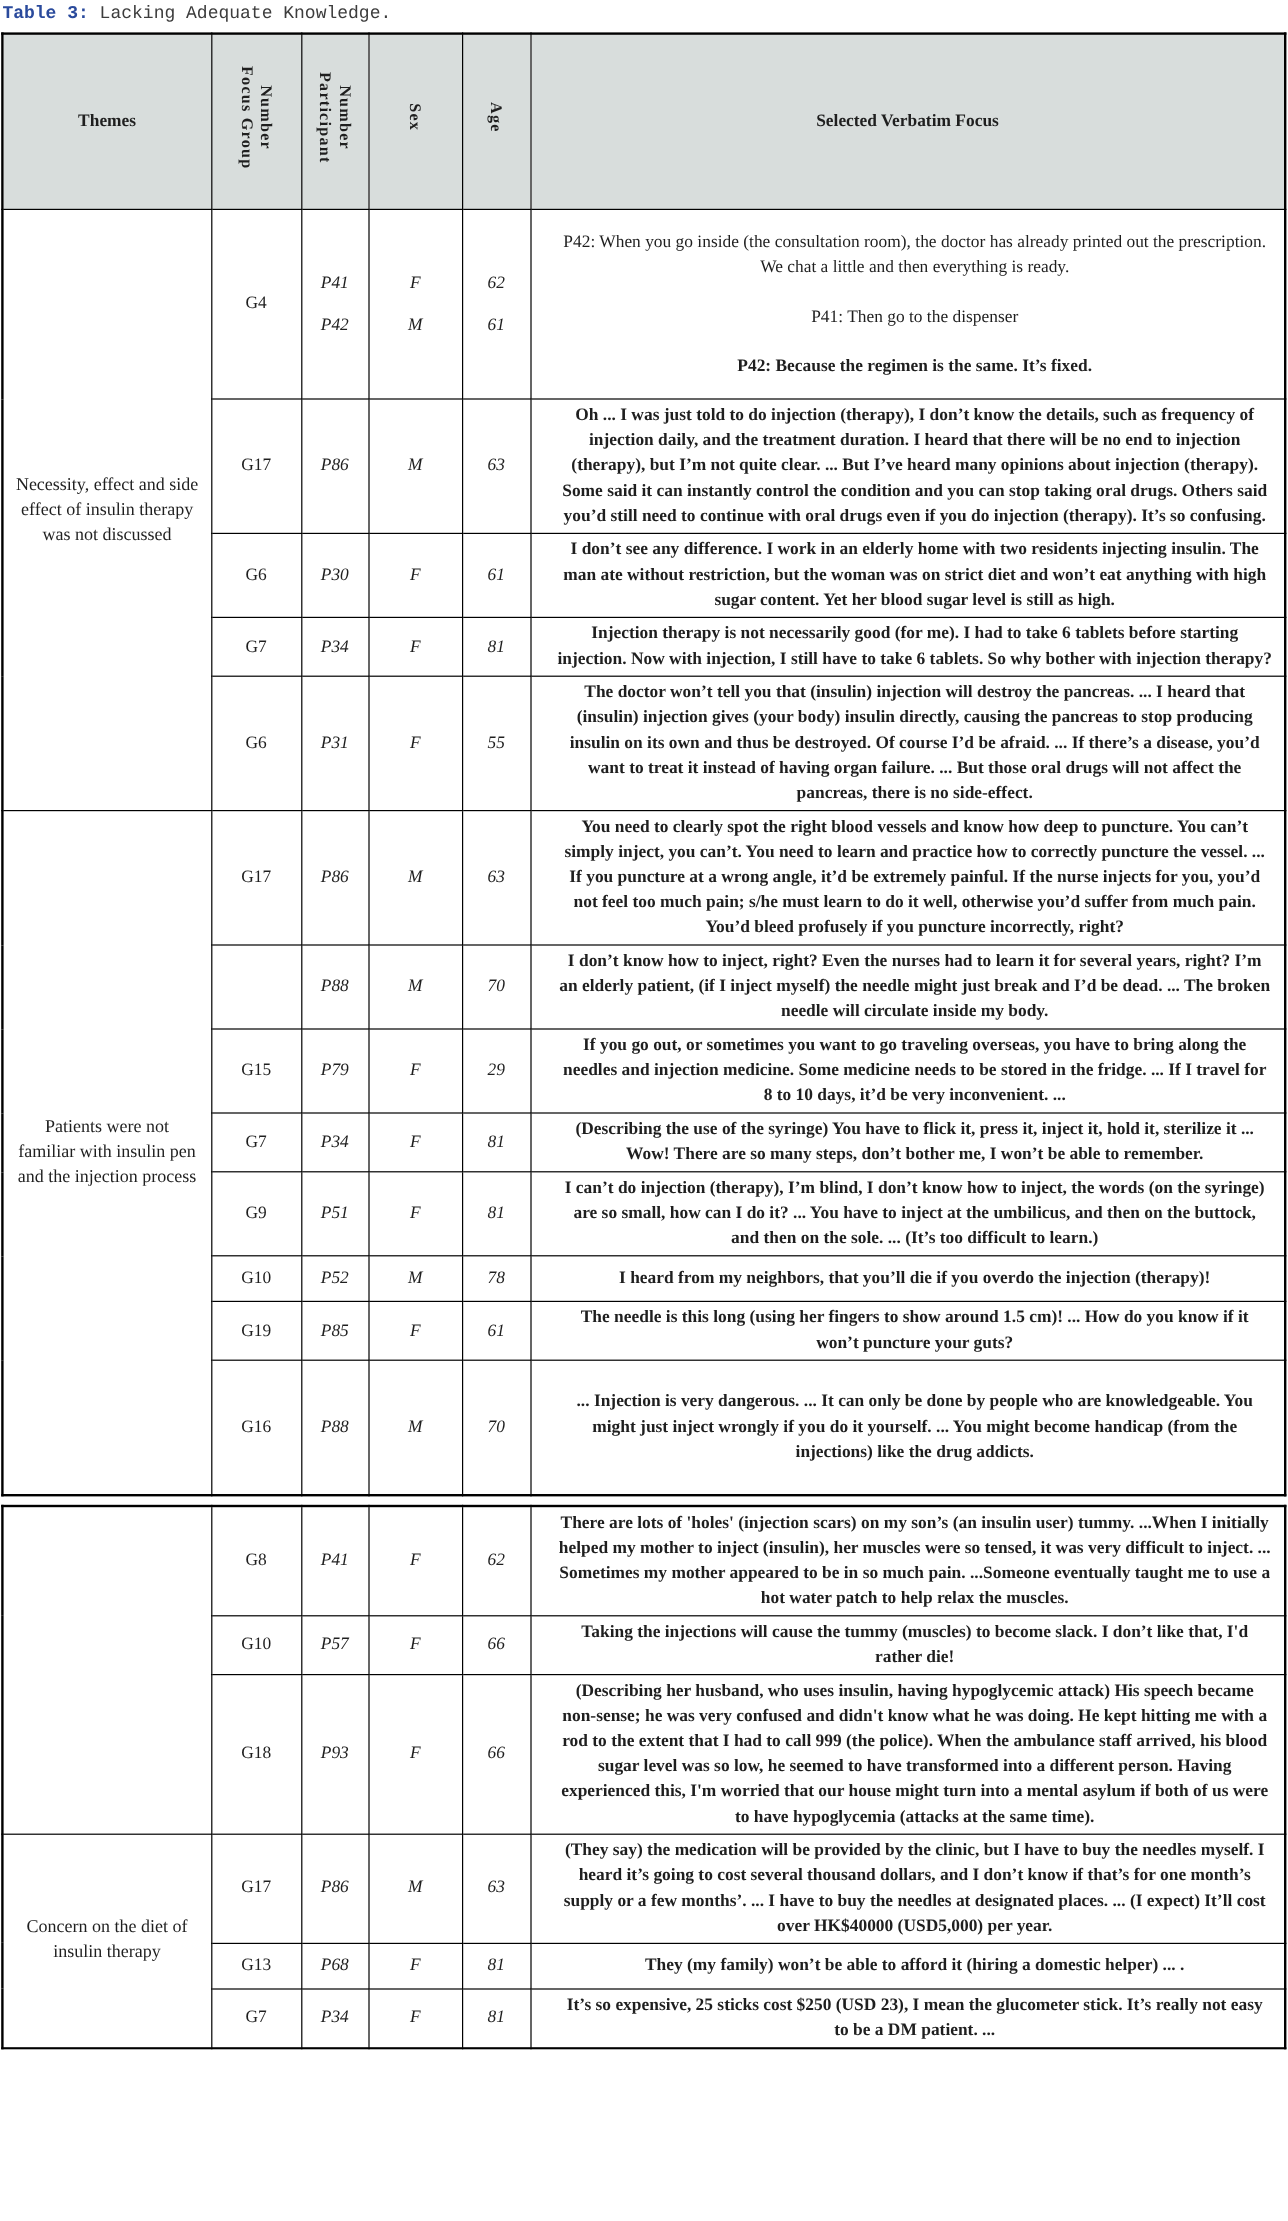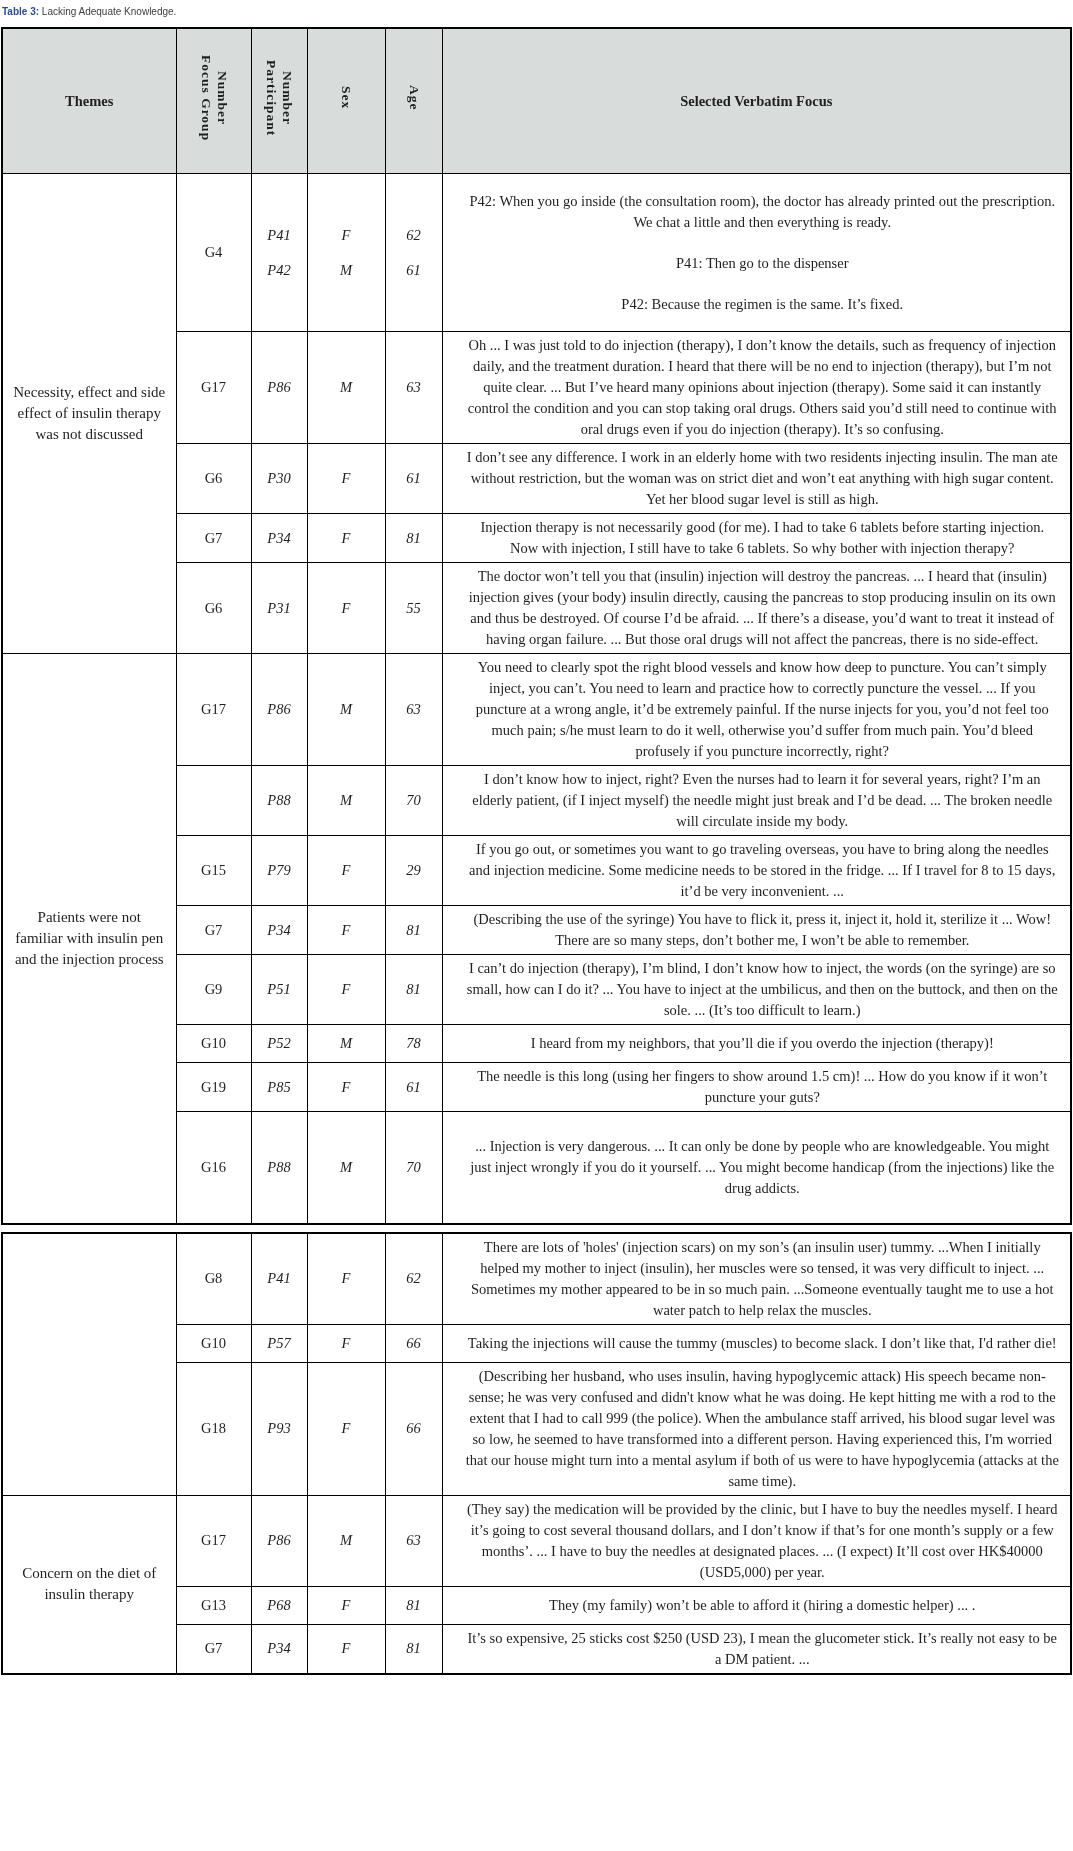--- a/index.html
+++ b/index.html
@@ -1,33 +1,33 @@
 <!DOCTYPE html>
 <html><head>
 <meta charset="utf-8">
 <style>
   html,body{margin:0;padding:0;background:#ffffff;width:1073px;}
   body{font-family:"Liberation Serif", serif; color:#1f1f1f;}
-  #title{font-family:Liberation Sans, sans-serif; font-size:10px; margin:3px 0 6px 2px; line-height:18px;}
+  #title{font-family:Liberation Mono, monospace; font-size:15px; margin:3px 0 6px 2px; line-height:18px;}
   #title .tlabel{font-weight:bold; color:#2a4a9c;}
   #title .ttext{color:#3d3d3d;}
   table{border-collapse:collapse; table-layout:fixed; width:1071px; margin-left:1px;}
   table.tbl{border:2px solid #000;}
   td,th{border:1px solid #000; vertical-align:middle; text-align:center;
         font-size:14.5px; line-height:21px; padding:3px 8px; overflow:hidden;
         word-wrap:break-word;}
   thead th{background:#d8dddc; font-weight:bold; height:135px; padding:4px;}
   th.vert{vertical-align:middle;}
   th.vert .vtxt{writing-mode:vertical-lr; display:inline-block; margin:0 auto;
         font-weight:bold; font-size:13.5px; line-height:16px; letter-spacing:1px;
         max-height:130px; white-space:pre-line;}
   td.theme{font-size:15px; padding:16px 10px;}
   td.quote{padding:3px 10px;}
   td.quote .para{margin:0 0 20px 12px;}
-  td.quote .para:last-child{margin-bottom:0;}
+  td.quote .para:last-child{margin-bottom:0;font-weight:bold;}
   .stackval{display:block; margin:5px 0;font-style:italic;}
   .stackgap{margin-bottom:14px;}
   #gap{height:7px;}
 </style>
 </head>
 <body>
 
 <div id="title">
   <span class="tlabel">Table 3:</span><span class="ttext"> Lacking Adequate Knowledge.</span>
 </div>
@@ -171,21 +171,21 @@
           <td>
             <div class="stackval">P79</div>
           </td>
           <td>
             <div class="stackval">F</div>
           </td>
           <td>
             <div class="stackval">29</div>
           </td>
           <td class="quote">
-            <div class="para">If you go out, or sometimes you want to go traveling overseas, you have to bring along the needles and injection medicine. Some medicine needs to be stored in the fridge. ... If I travel for 8 to 15 days, it’d be very inconvenient. ...</div>
+            <div class="para">If you go out, or sometimes you want to go traveling overseas, you have to bring along the needles and injection medicine. Some medicine needs to be stored in the fridge. ... If I travel for 8 to 10 days, it’d be very inconvenient. ...</div>
           </td>
         </tr>
         <tr>
           <td>G7</td>
           <td>
             <div class="stackval">P34</div>
           </td>
           <td>
             <div class="stackval">F</div>
           </td>

